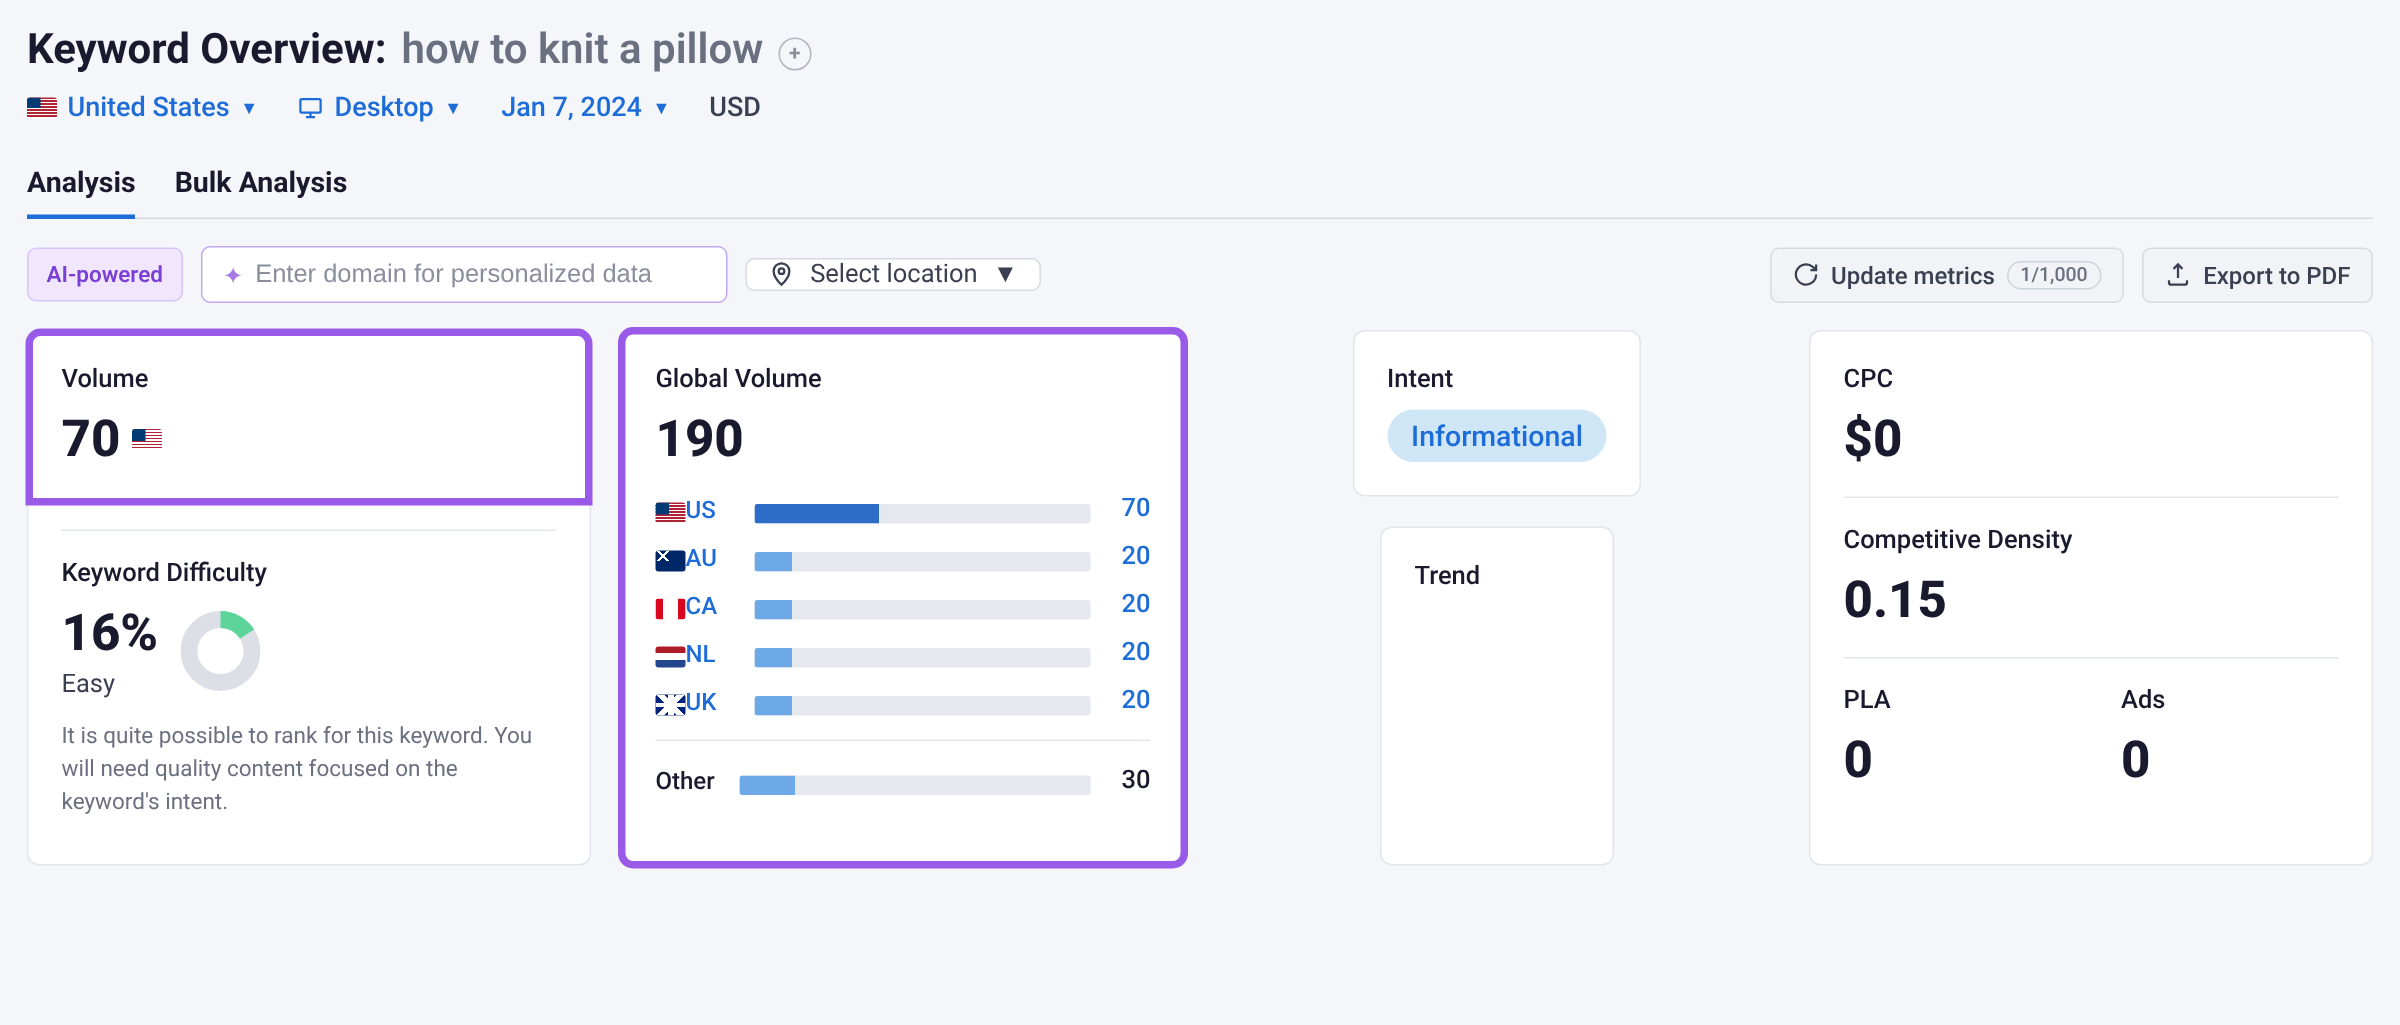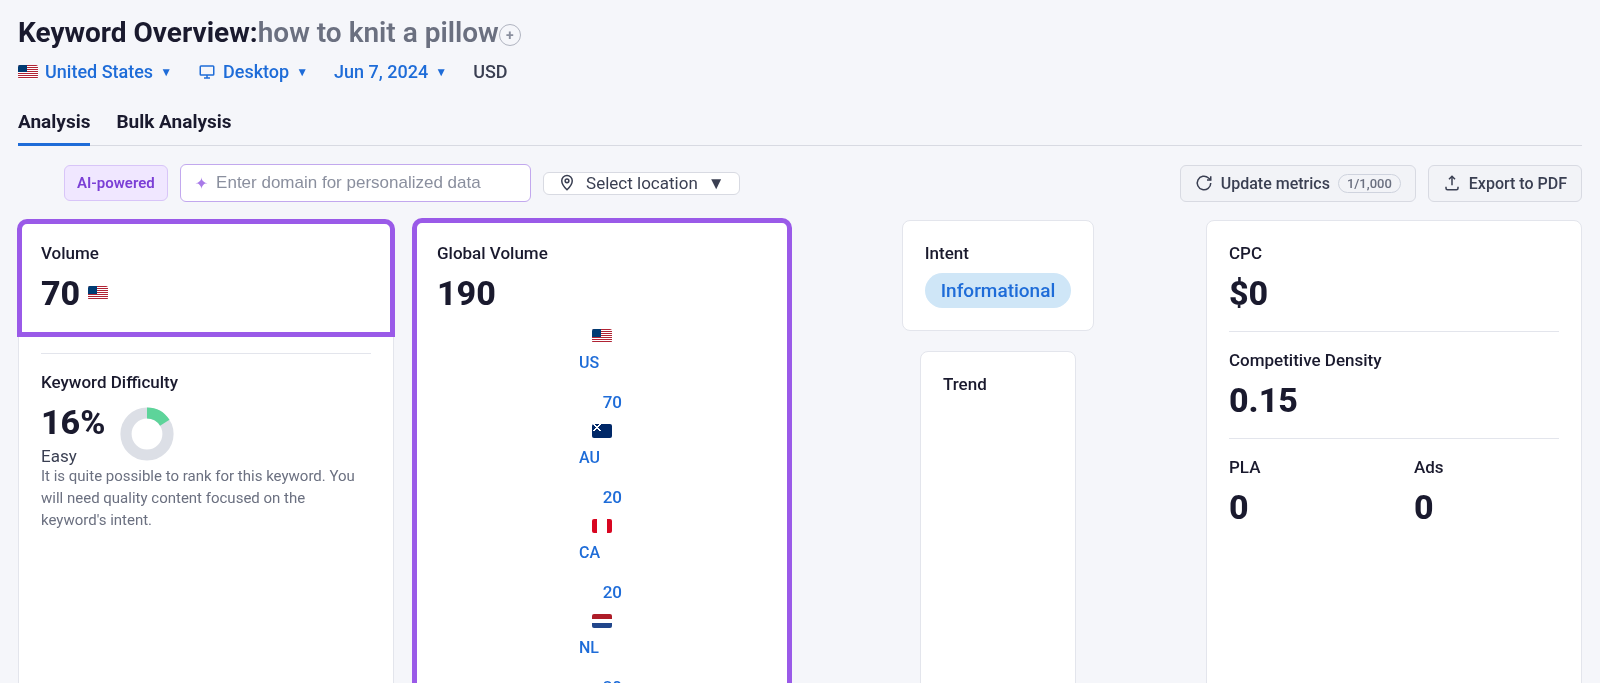--- a/index.html
+++ b/index.html
@@ -1,17 +1,17 @@
 <!DOCTYPE html>
 <html><head>
 <meta charset="utf-8">
 <style>
 * { box-sizing: border-box; margin: 0; padding: 0; }
 body { font-family: -apple-system, BlinkMacSystemFont, "Segoe UI", Roboto, sans-serif; background: #f5f6fa; color: #1a1a2e; padding: 16px 18px; }
-.header-row { display: flex; align-items: baseline; margin-bottom: 12px; }
+.header-row { display: flex; align-items: baseline; gap: 10px; margin-bottom: 12px; }
 .page-title-label { font-size: 28px; font-weight: 700; color: #1a1a2e; }
 .page-title-keyword { font-size: 28px; font-weight: 600; color: #6b7080; }
 .add-circle { width: 22px; height: 22px; border: 1.5px solid #b0b4c0; border-radius: 50%; display: inline-flex; align-items: center; justify-content: center; color: #8a8f9e; font-size: 14px; font-weight: 700; cursor: pointer; position: relative; top: -2px;}
 .filters-row { display: flex; align-items: center; gap: 26px; margin-bottom: 22px; }
 .filter-item { display: flex; align-items: center; gap: 7px; color: #1e6cd8; font-size: 18px; font-weight: 500; cursor: pointer; }
 .filter-item .chev { color: #1e6cd8; font-size: 12px; }
 .currency { color: #3a3f52; font-size: 18px; font-weight: 500; }
 .flag { width: 20px; height: 14px; display: inline-block; border-radius: 2px; background: #bbb; position: relative; overflow: hidden; }
 .flag-us { background: linear-gradient(180deg, #b02334 0, #b02334 7%, #fff 7%, #fff 14%, #b02334 14%, #b02334 21%, #fff 21%, #fff 28%, #b02334 28%, #b02334 35%, #fff 35%, #fff 42%, #b02334 42%, #b02334 49%, #fff 49%, #fff 56%, #b02334 56%, #b02334 63%, #fff 63%, #fff 70%, #b02334 70%, #b02334 77%, #fff 77%, #fff 84%, #b02334 84%, #b02334 91%, #fff 91%, #fff 100%); }
 .flag-us::before { content:""; position:absolute; left:0; top:0; width:45%; height:55%; background:#003b73; }
@@ -21,41 +21,41 @@
 .flag-ca::before{content:"";position:absolute;left:0;top:0;width:25%;height:100%;background:#d80621;}
 .flag-ca::after{content:"";position:absolute;right:0;top:0;width:25%;height:100%;background:#d80621;}
 .flag-nl { background: linear-gradient(180deg,#ae1c28 0 33%,#fff 33% 66%,#21468b 66% 100%); }
 .flag-uk { background:#00247d;}
 .flag-uk::before{content:"";position:absolute;inset:0;background:linear-gradient(45deg,transparent 42%,#fff 42%,#fff 58%,transparent 58%),linear-gradient(-45deg,transparent 42%,#fff 42%,#fff 58%,transparent 58%),linear-gradient(0deg,transparent 40%,#fff 40%,#fff 60%,transparent 60%),linear-gradient(90deg,transparent 40%,#fff 40%,#fff 60%,transparent 60%);}
 .flag-de { background: linear-gradient(180deg,#000 0 33%,#d00 33% 66%,#ffce00 66% 100%); }
 .tabs-row { display: flex; gap: 26px; border-bottom: 1px solid #d8dae2; margin-bottom: 18px; }
 .tab { font-size: 19px; font-weight: 700; color: #1a1a2e; padding: 6px 0 12px; cursor: pointer; position: relative; }
 .tab.active::after { content:""; position:absolute; left:0; right:0; bottom:-1px; height:3px; background:#1e6cd8; }
 .toolbar-row { display: flex; align-items: center; gap: 12px; margin-bottom: 18px; }
-.ai-badge { background: #f0e7ff; color: #7b3fd6; border:1px solid #d8c5f8; border-radius: 6px; padding: 8px 12px; font-size: 15px; font-weight:600;margin-left:46px; }
+.ai-badge { background: #f0e7ff; color: #7b3fd6; border:1px solid #d8c5f8; border-radius: 6px; padding: 8px 12px; font-size: 15px; font-weight:600; }
 .domain-input { display:flex; align-items:center; gap:8px; border:1.5px solid #c2a8ee; border-radius:6px; background:#fff; padding:8px 14px; font-size:17px; }
 .domain-input input { border:none; outline:none; width:300px; font-size:17px; color:#333;}
 .sparkle { color:#a87ae8; font-size:16px; }
 .loc-select { display:flex; align-items:center; gap:10px; border:1px solid #d8dae2; border-radius:6px; background:#fff; padding:0 14px; font-size:17px; color:#3a3f52; cursor:pointer;}
 .spacer { flex: 1; }
 .btn-secondary { display:flex; align-items:center; gap:8px; border:1px solid #d8dae2; border-radius:6px; background:#f2f3f7; padding:8px 14px; font-size:16px; color:#3a3f52; cursor:pointer; font-weight:500;}
 .count-pill { border:1px solid #cfd3de; border-radius:12px; padding:1px 8px; font-size:13px; color:#6b7080;}
 .cards-row { display: grid; grid-template-columns: repeat(4, 1fr); gap: 20px; }
 .card { background:#fff; border:1px solid #e3e5ec; border-radius:8px; padding:22px; }
 .hl-purple { outline: 5px solid #9a5ae8; outline-offset:-3px; }
 .card-section-label { font-size:17px; color:#1a1a2e; font-weight:500; margin-bottom:10px; }
 .big-num { font-size:34px; font-weight:800; color:#1a1a2e; display:flex; align-items:center; gap:8px;}
 .divider { border:none; border-top:1px solid #e3e5ec; margin:18px 0; }
 .kd-row { display:flex; align-items:center; gap:14px; }
 .kd-percent { font-size:34px; font-weight:800; }
 .kd-label { font-size:17px; color:#3a3f52; margin-top:4px;}
 .kd-donut { width:56px; height:56px; }
-.kd-desc { font-size:15px; color:#6b7080; line-height:1.45;}
+.kd-desc { font-size:15px; color:#6b7080; margin-top:14px; line-height:1.45;}
 .gv-rows { display:flex; flex-direction:column; gap:12px; margin-top:16px;}
-.gv-row { display:flex; align-items:center; gap:10px;flex-direction:column;}
+.gv-row { display:flex; align-items:flex-end; }
 .gv-country { width:46px; display:flex; align-items:center; gap:7px; font-size:16px; font-weight:500; color:#1e6cd8;}
 .gv-country.other { color:#1a1a2e; width:56px;}
 .gv-bar { flex:1; height:13px; background:#e5e8ee; border-radius:2px; position:relative; overflow:hidden;}
 .gv-bar-fill { position:absolute; left:0; top:0; bottom:0; background:#6da9e6; }
 .gv-bar-fill.primary { background:#2d6cc7; }
 .gv-val { width:40px; text-align:right; font-size:17px; color:#1e6cd8; font-weight:500;}
 .gv-val.dark { color:#1a1a2e;}
 .gv-divider { border-top:1px solid #e3e5ec; margin:4px 0;}
 .intent-chip { display:inline-block; background:#cfe6f7; color:#1e6cd8; border-radius:18px; padding:6px 16px; font-size:19px; font-weight:500;}
 .card-stack { display:flex; flex-direction:column; gap:20px;align-items:center;}
@@ -85,21 +85,21 @@
   <div class="filter-item">
     <svg class="icon-svg" viewBox="0 0 24 24" fill="none" stroke="#1e6cd8" stroke-width="2">
         <rect x="3" y="4" width="18" height="12" rx="1"></rect>
         <line x1="8" y1="20" x2="16" y2="20"></line>
         <line x1="12" y1="16" x2="12" y2="20"></line>
       </svg>
     <span>Desktop</span>
     <span class="chev">▼</span>
   </div>
   <div class="filter-item">
-    <span>Jun 7, 2024</span>
+    <span>Jan 7, 2024</span>
     <span class="chev">▼</span>
   </div>
   <div class="currency">USD</div>
 </div>
 
 <div class="tabs-row">
   <div class="tab active">Analysis</div>
   <div class="tab">Bulk Analysis</div>
 </div>
 

